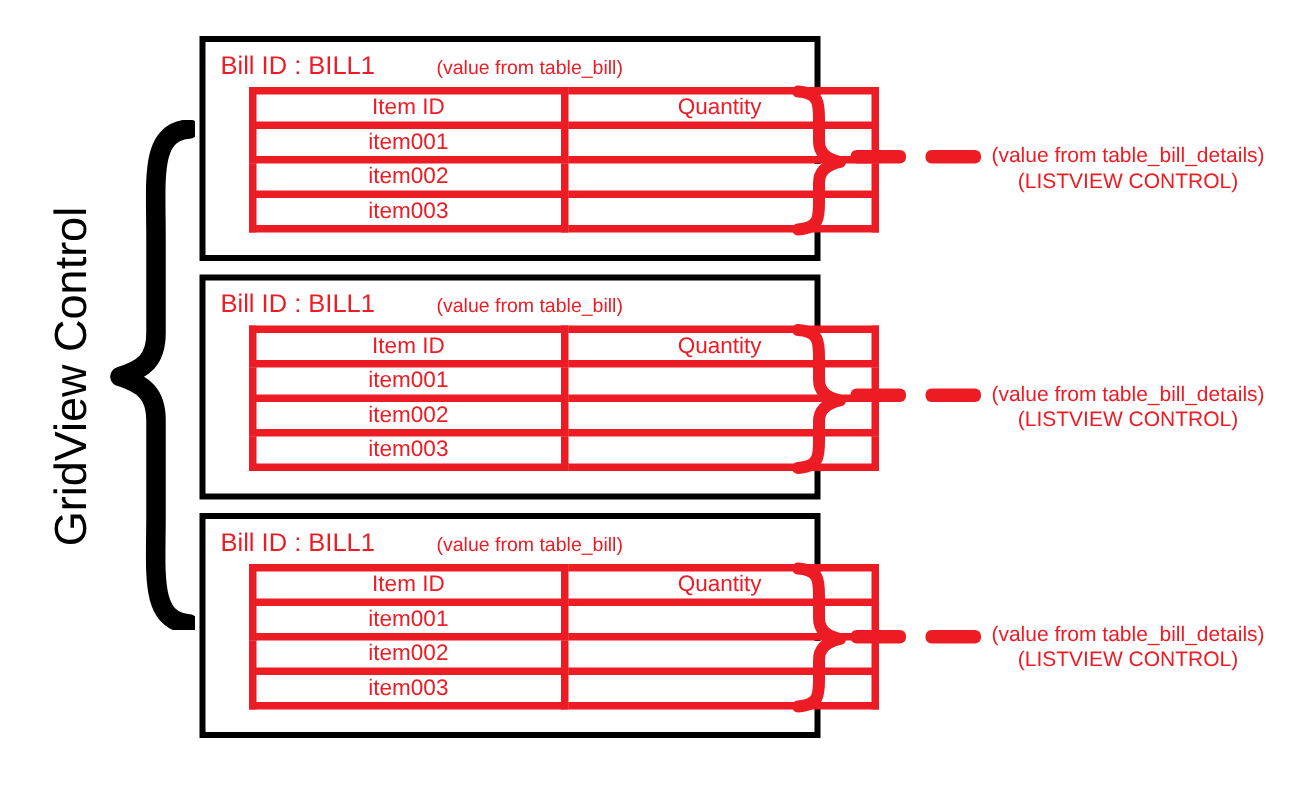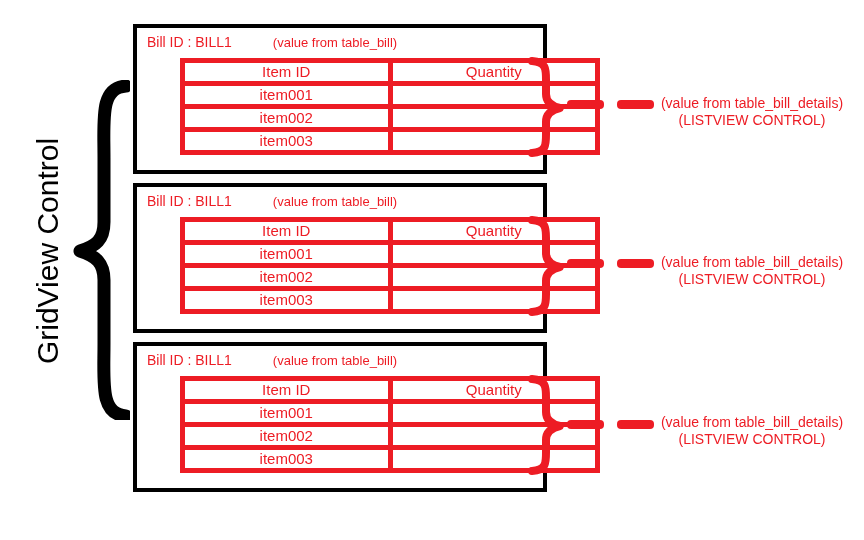--- a/index.html
+++ b/index.html
@@ -59,26 +59,26 @@
 
   .bill-title-row {
     position: absolute;
     left: 10px;
     top: 6px;
     display: flex;
     align-items: baseline;
     gap: 9px;
     white-space: nowrap;
   }
-  .bill-title { color: #ED1C24; font-size: 14px; }
+  .bill-title { color: #ED1C24; font-size: 17px; }
   .bill-note  { color: #ED1C24; font-size: 13px; margin-left: 32px; }
 
   .item-table {
     position: absolute;
-    left: 43px;
+    left: 29px;
     top: 30px;
     width: 420px;
     border-collapse: collapse;
     table-layout: fixed;
   }
   .item-table th, .item-table td {
     border: 5px solid #ED1C24;
     background: #ffffff;
     height: 18px;
     padding: 0;

